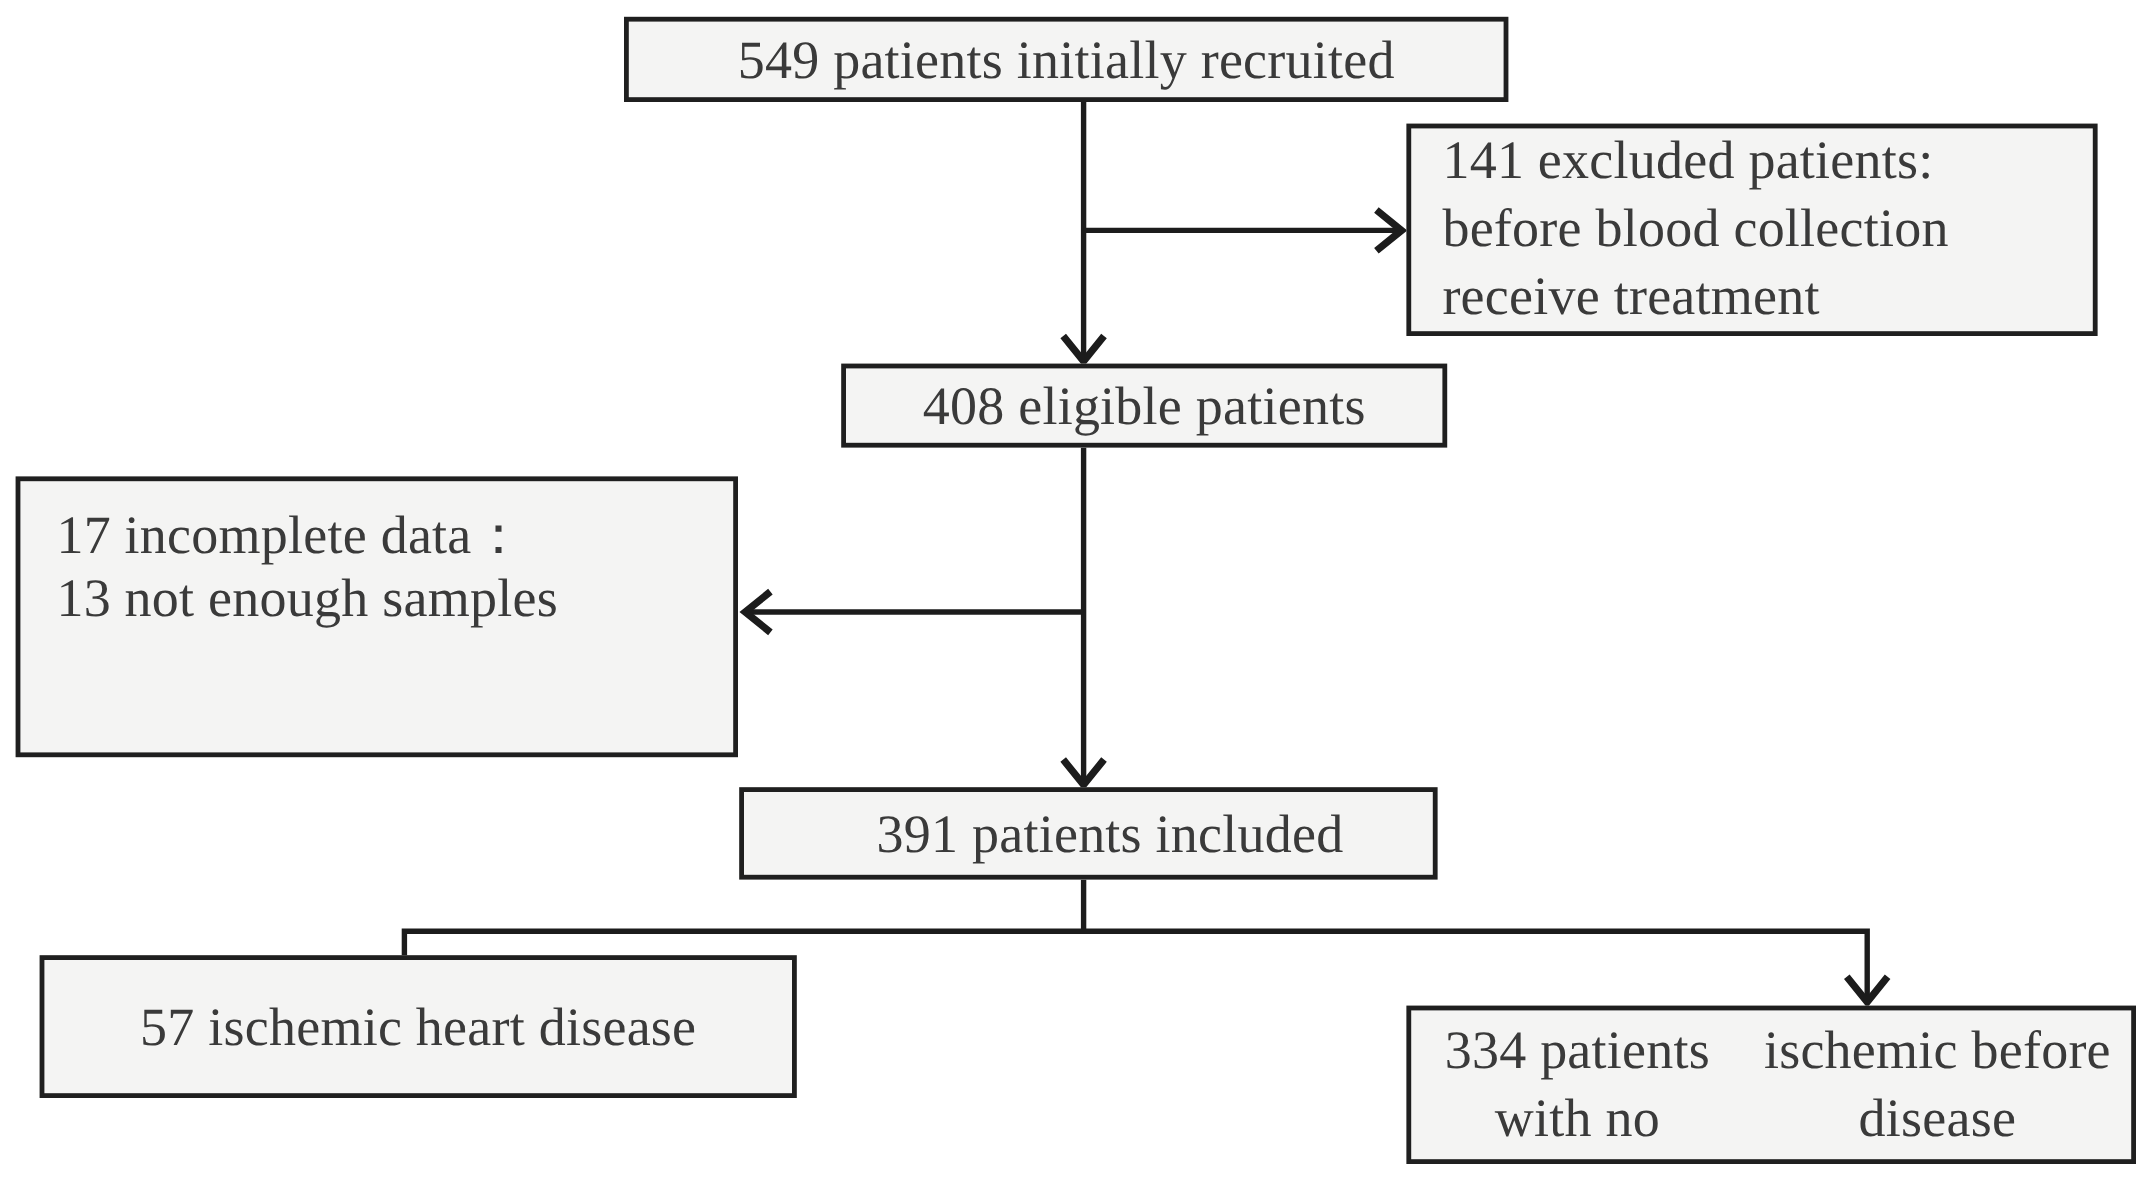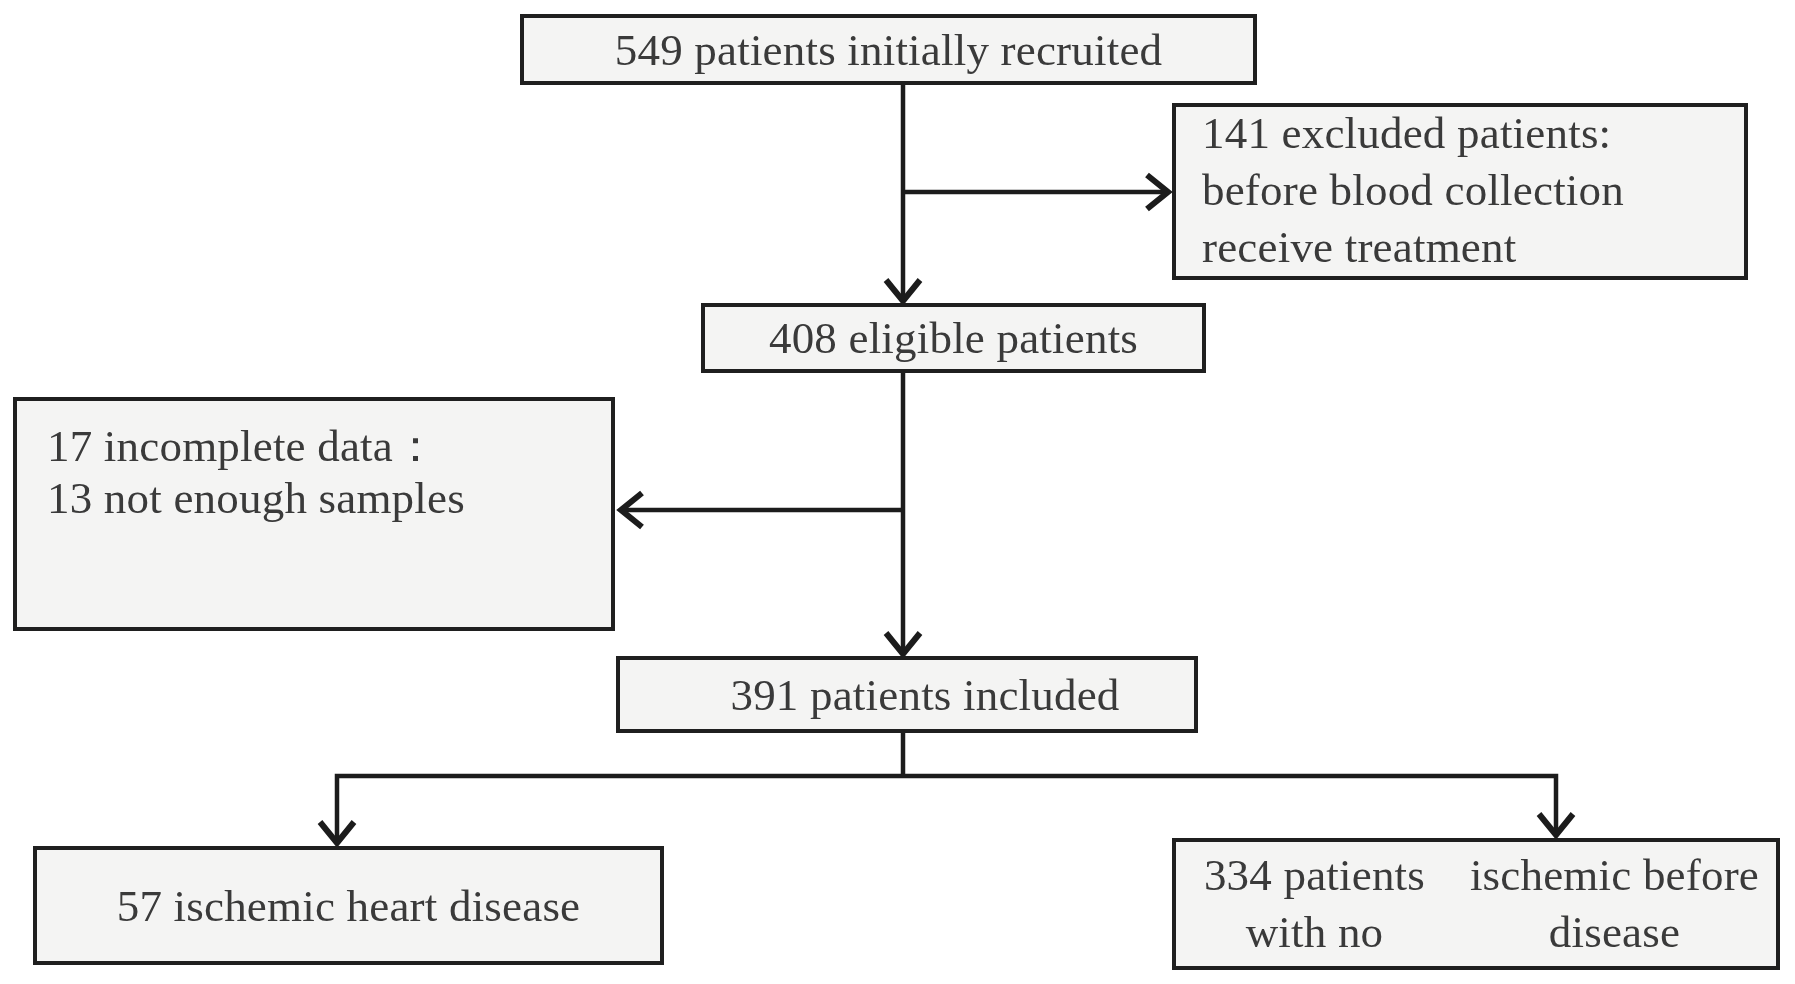--- a/index.html
+++ b/index.html
@@ -94,21 +94,21 @@
 
   <div class="box pad-list" style="left:13px; top:397px; width:602px; height:234px;">
     <div class="head">17 incomplete data：</div>
     <div class="tight">13 not enough samples</div>
   </div>
 
   <div class="box center" style="left:616px; top:656px; width:582px; height:77px;padding-left:36px;">
     <span>391 patients included</span>
   </div>
 
-  <div class="box center" style="left:33px; top:846px; width:631px; height:119px;">
+  <div class="box center" style="left:33px; top:796px; width:631px; height:119px;">
     <span>57 ischemic heart disease</span>
   </div>
 
   <div class="box center multi" style="left:1172px; top:838px; width:608px; height:132px;">
     <div>334 patients with no</div>
     <div>ischemic before disease</div>
   </div>
 
 </div>
 

